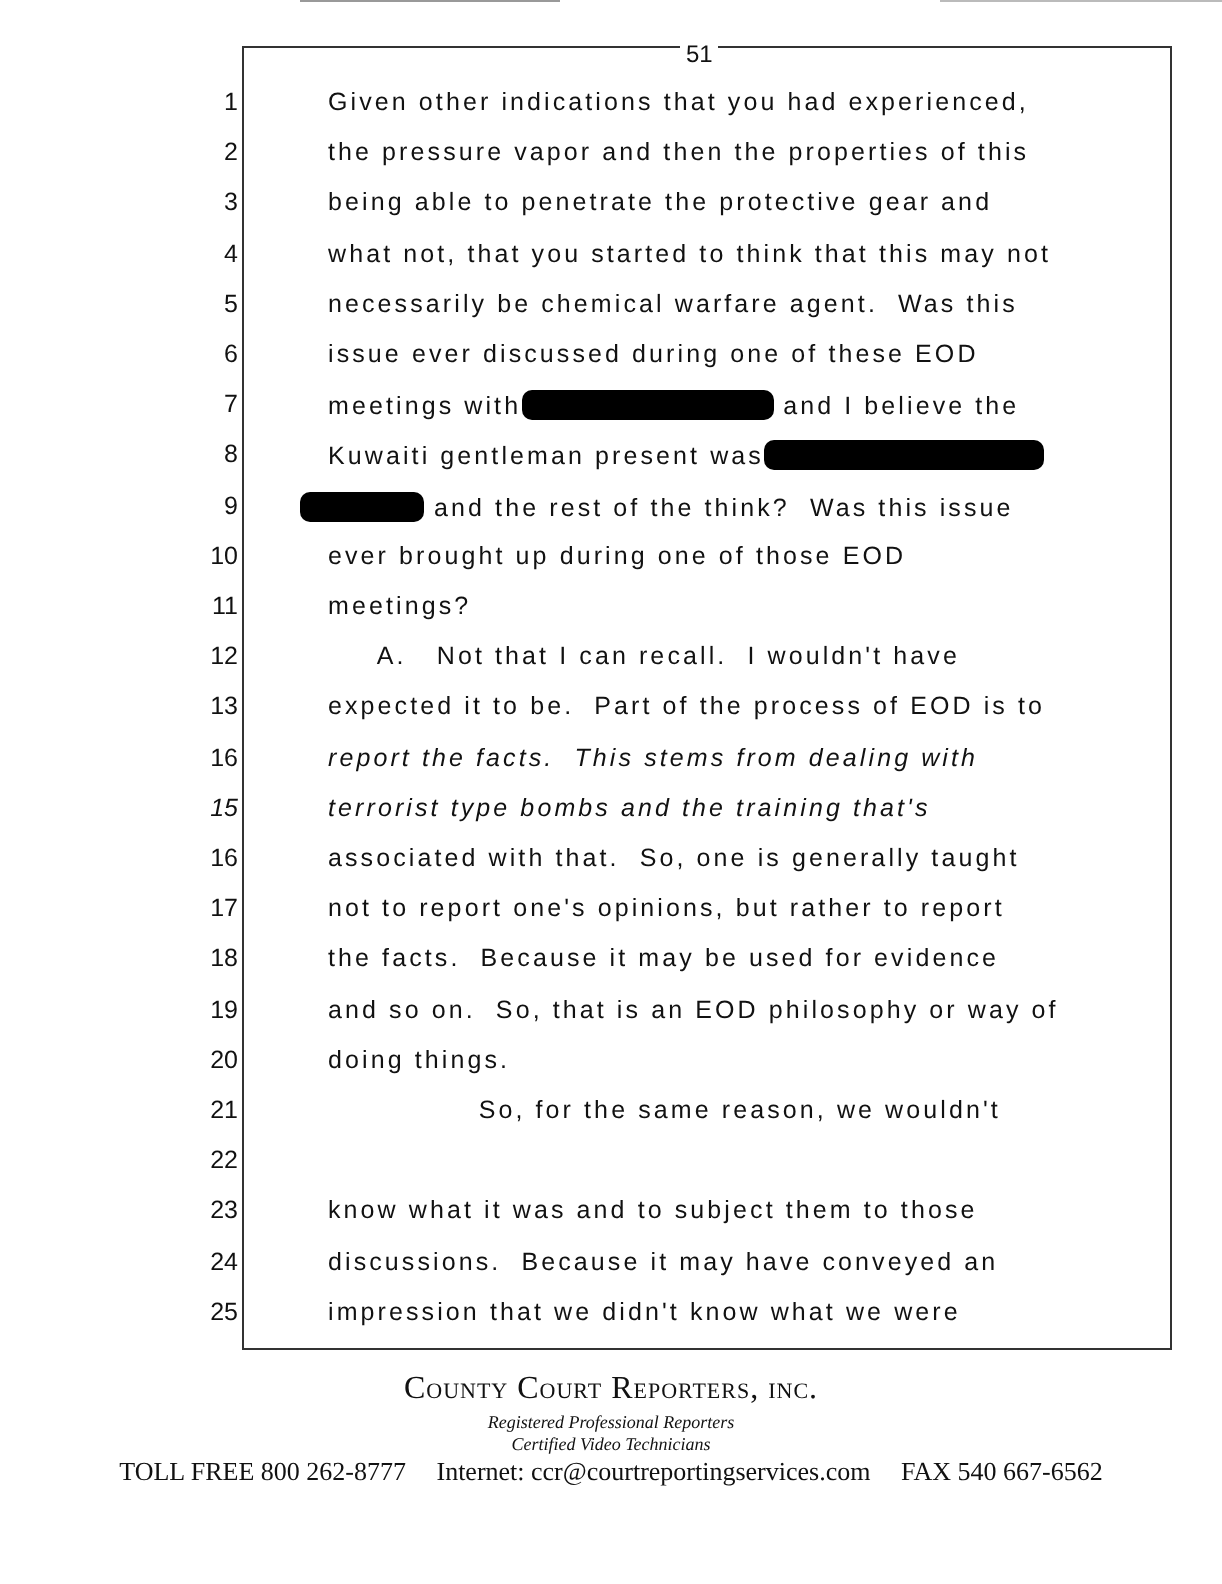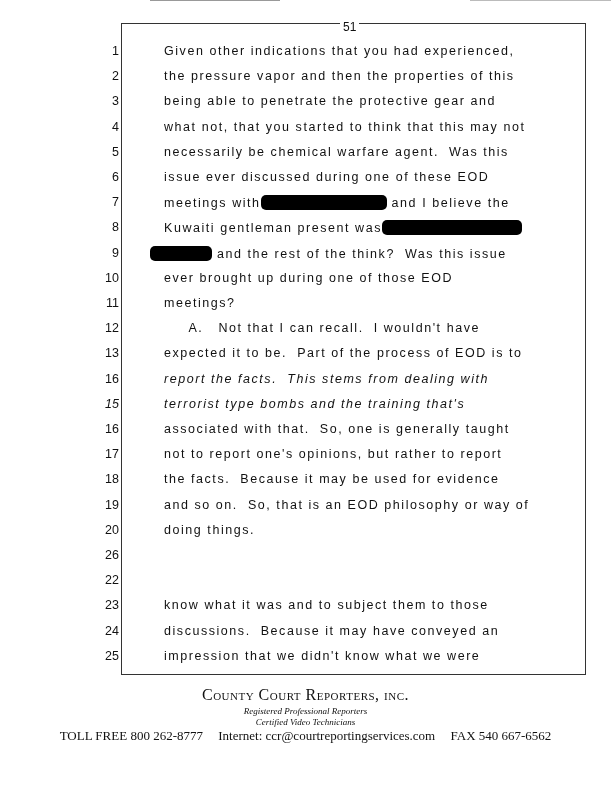--- a/index.html
+++ b/index.html
@@ -118,21 +118,22 @@
     </div>
     <div class="line" style="top: 497.6px;">
       <span class="lnum">19</span>
       <span class="ltext"><span style="white-space: pre;">and so on.  So, that is an EOD philosophy or way of</span></span>
     </div>
     <div class="line" style="top: 522.8px;">
       <span class="lnum">20</span>
       <span class="ltext"><span style="white-space: pre;">doing things.</span></span>
     </div>
     <div class="line" style="top: 548px;">
-      <span class="lnum">26</span>
+      <span class="lnum">21</span>
+      <span class="ltext"><span style="white-space: pre;">               So, for the same reason, we wouldn't</span></span>
     </div>
     <div class="line" style="top: 573.2px;">
       <span class="lnum">22</span>
     </div>
     <div class="line" style="top: 598.4px;">
       <span class="lnum">23</span>
       <span class="ltext"><span style="white-space: pre;">know what it was and to subject them to those</span></span>
     </div>
     <div class="line" style="top: 623.6px;">
       <span class="lnum">24</span>

